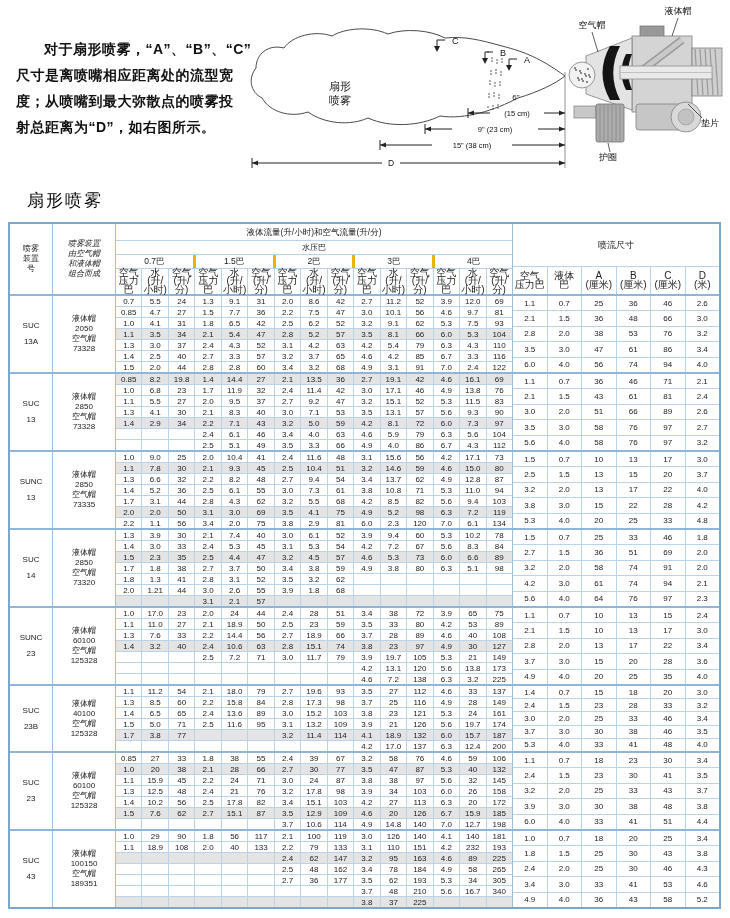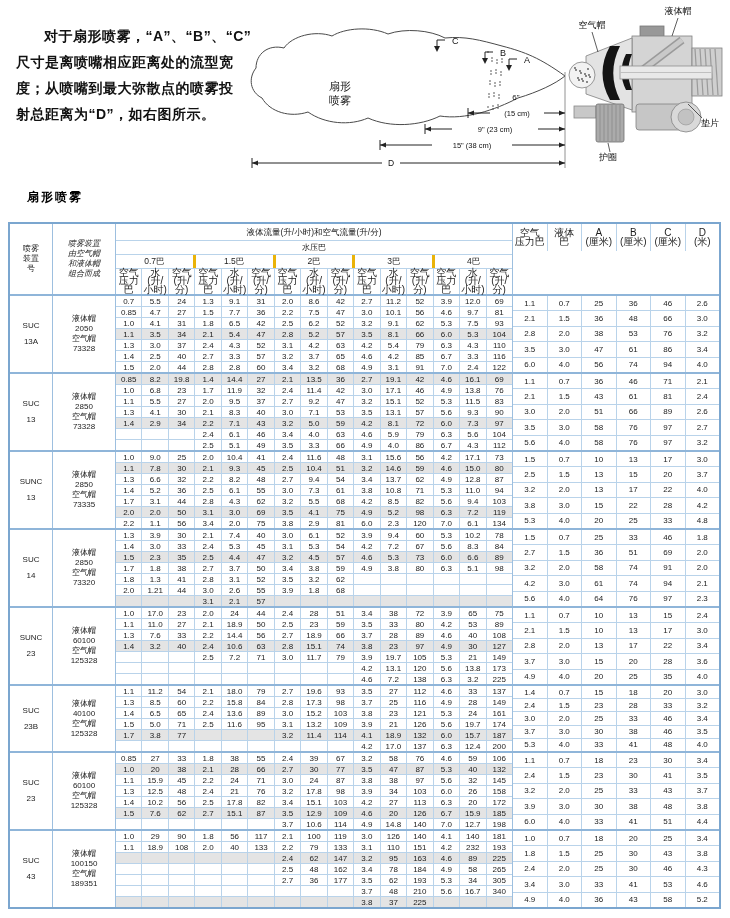--- a/index.html
+++ b/index.html
@@ -1,28 +1,28 @@
 <!DOCTYPE html>
 <html><head>
 <meta charset="utf-8">
 <style>
   html,body{margin:0;padding:0;background:#fff;}
   body{width:730px;height:918px;position:relative;font-family:"Liberation Sans","DejaVu Sans",sans-serif;color:#1c1c1c;overflow:hidden;}
   .page{position:absolute;inset:0;}
 
   
-  .intro{position:absolute;left:16px;top:23px;width:260px;font-size:14px;line-height:26px;font-weight:600;color:#111;letter-spacing:.5px;}
+  .intro{position:absolute;left:16px;top:36px;width:260px;font-size:14px;line-height:26px;font-weight:600;color:#111;letter-spacing:.5px;}
   .intro .ln.first{text-indent:2em;}
 
   
   .diagram{position:absolute;left:240px;top:0;}
   svg text{font-family:"Liberation Sans","DejaVu Sans",sans-serif;fill:#111;}
 
   
-  .tbl-title{position:absolute;left:27px;top:189px;font-size:12px;font-weight:700;color:#000;letter-spacing:2px;}
+  .tbl-title{position:absolute;left:27px;top:189px;font-size:17px;font-weight:400;color:#000;letter-spacing:2px;}
 
   
   .table{position:absolute;left:8px;top:222px;width:713px;border:2px solid #7ba6cf;background:#fff;box-sizing:border-box;}
   .thead{display:flex;height:70px;border-bottom:2px solid #8fb5d9;}
   .th-device{width:42px;border-right:1px solid #9dbfdf;display:flex;flex-direction:column;justify-content:center;align-items:center;font-size:8px;line-height:10px;}
   .th-caps{width:62px;border-right:1px solid #9dbfdf;display:flex;flex-direction:column;justify-content:center;align-items:center;font-size:8px;line-height:10px;font-style:italic;}
   .th-flow{flex:1;display:flex;flex-direction:column;border-right:1px solid #9dbfdf;min-width:0;justify-content:center;}
   .flow-title{height:16px;line-height:16px;text-align:center;font-size:8.5px;border-bottom:1px solid #b9d3ea;}
   .press-title{height:13px;line-height:13px;text-align:center;font-size:8px;border-bottom:1px solid #b9d3ea;}
   .press-row{height:14px;display:grid;grid-template-columns:repeat(5,1fr);gap:3px;background:#eab308;border-bottom:1px solid #b9d3ea;}
@@ -296,20 +296,21 @@
               <div>水</div>
               <div>(升/小时)</div>
             </div>
             <div class="hcell">
               <div>空气</div>
               <div>(升/分)</div>
             </div>
           </div>
       </div>
       <div class="th-spray">
+        <div class="spray-title">喷流尺寸</div>
         <div class="spray-sub">
             <div class="hcell">
               <div>空气</div>
               <div>压力巴</div>
             </div>
             <div class="hcell">
               <div>液体</div>
               <div>巴</div>
             </div>
             <div class="hcell">

